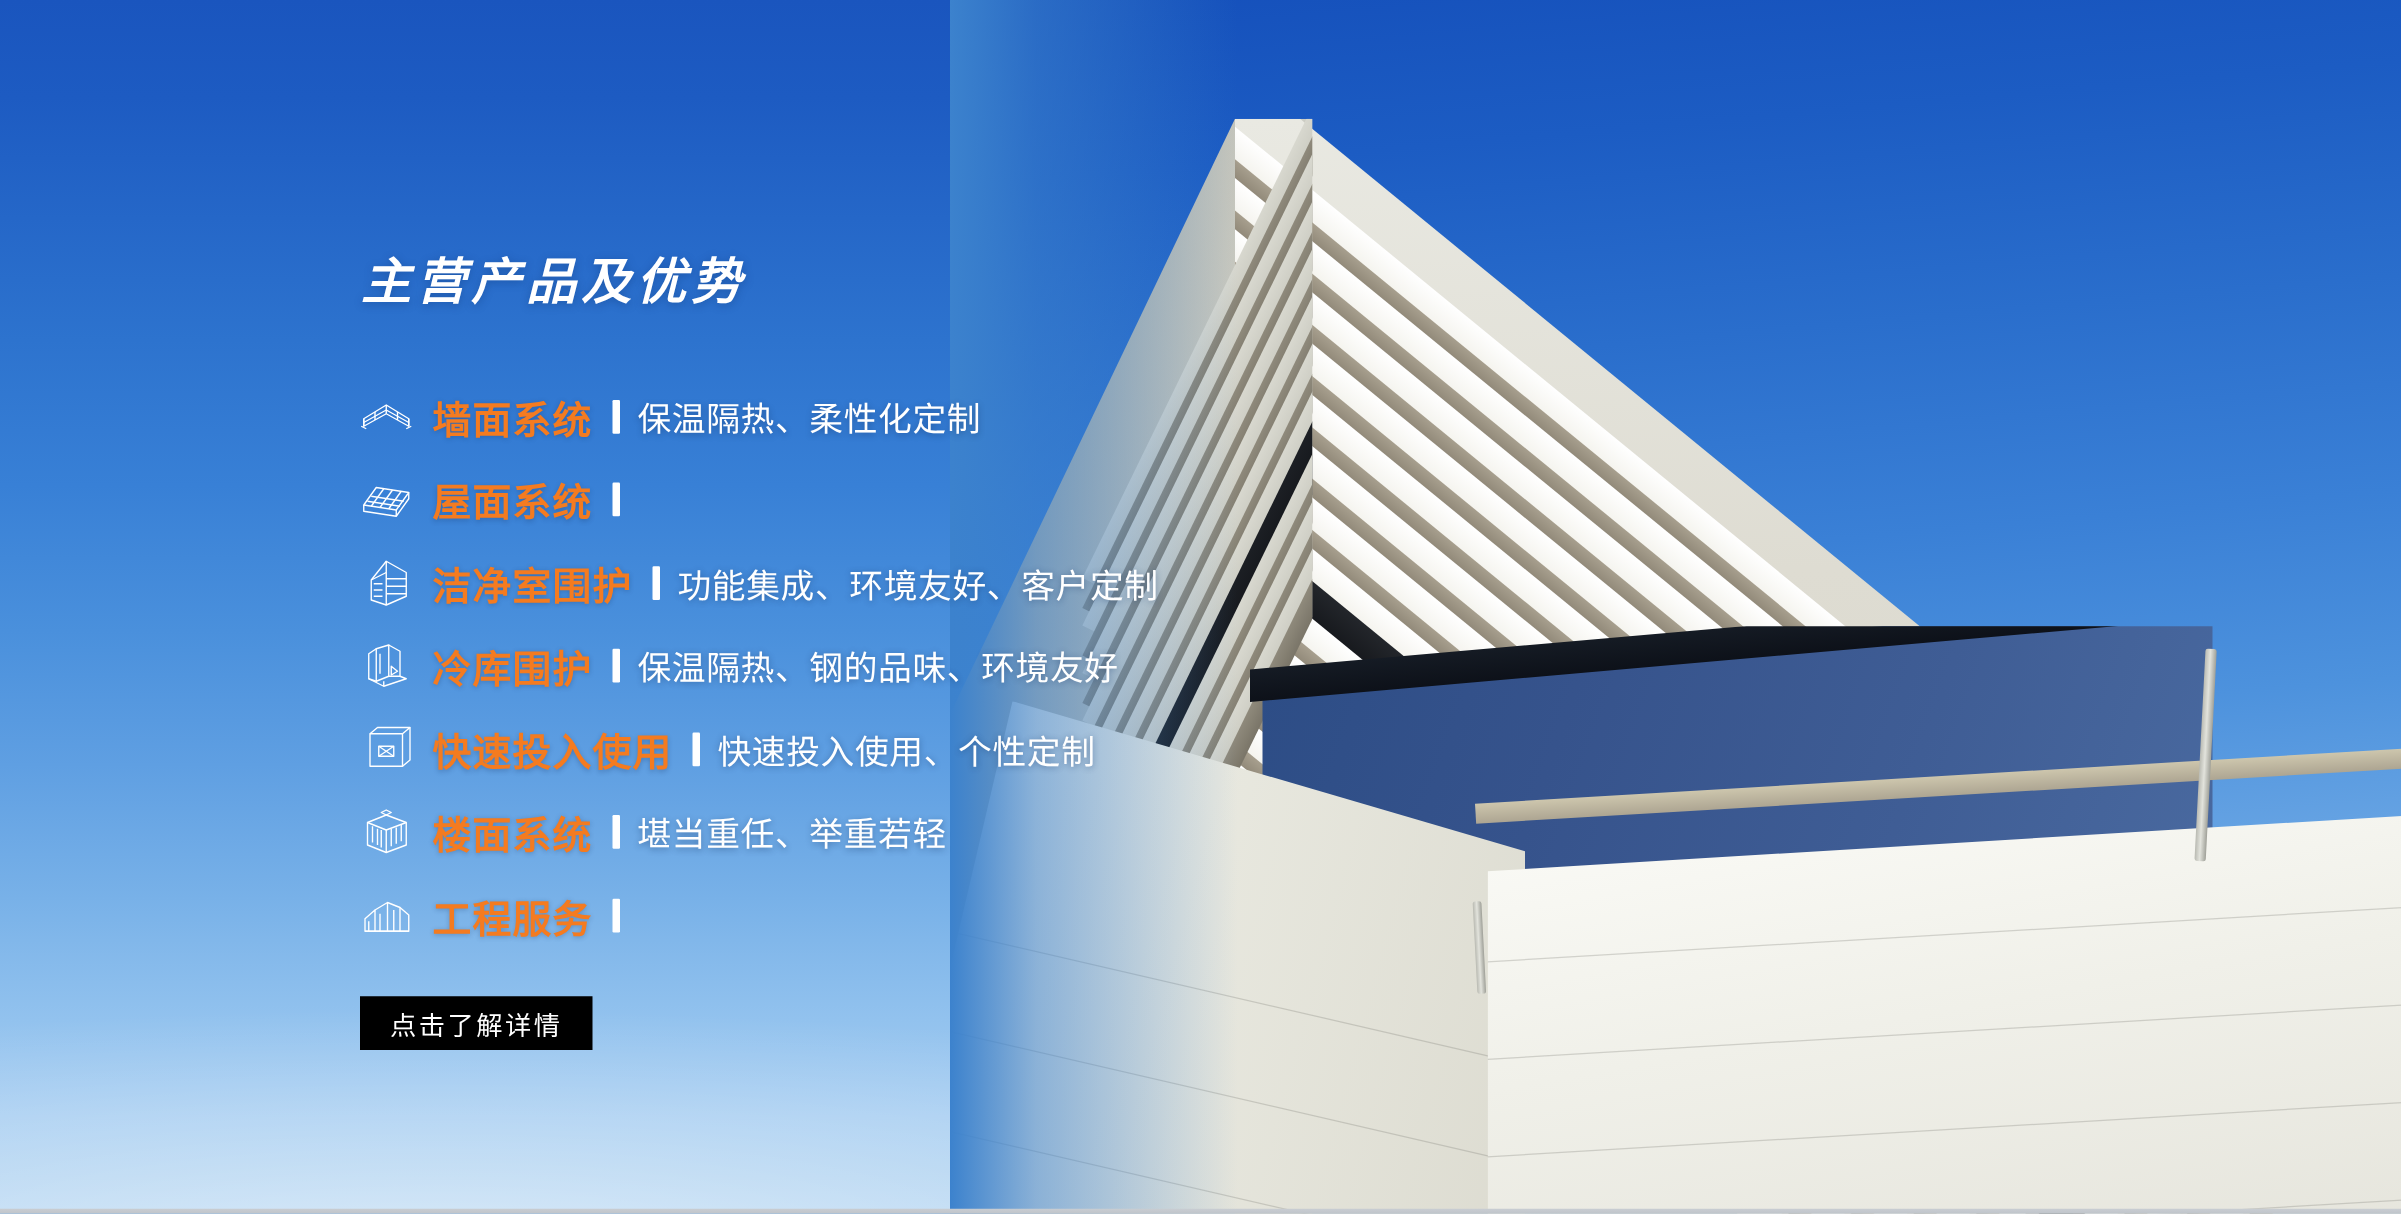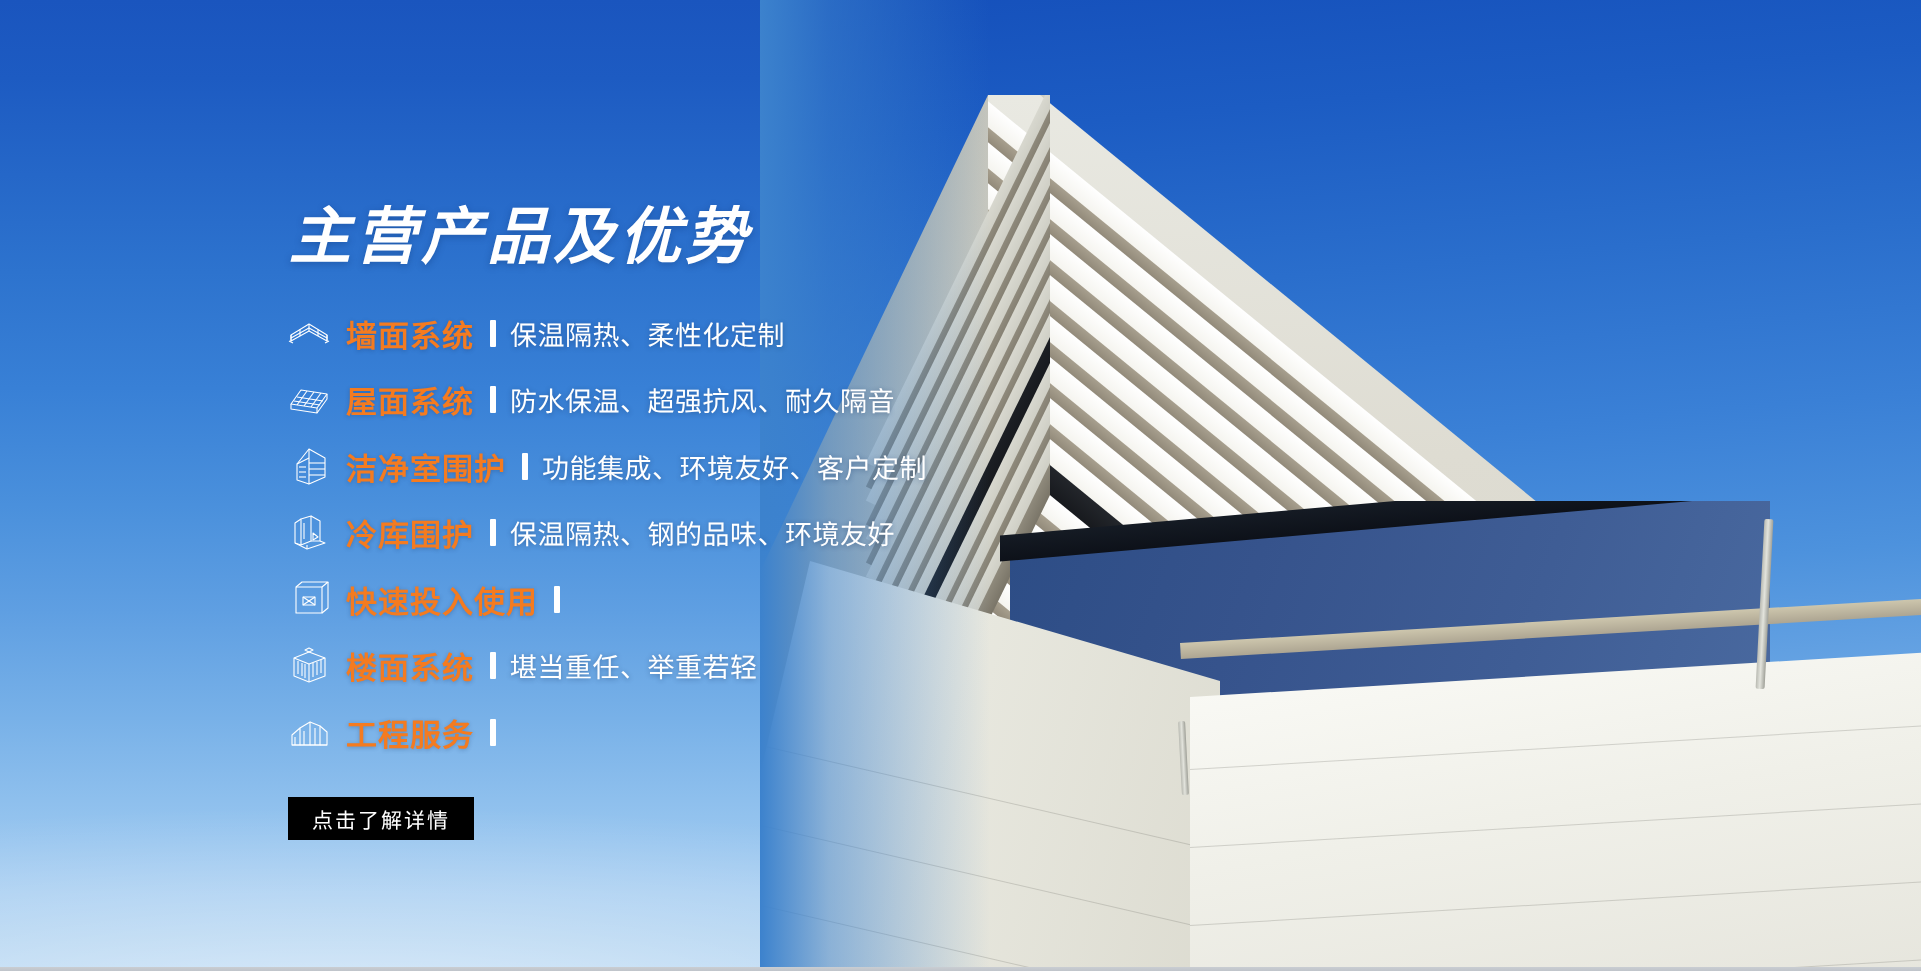--- a/index.html
+++ b/index.html
@@ -143,21 +143,21 @@
     position:absolute;left:0;top:0;width:230px;height:971px;
     background:linear-gradient(90deg,rgba(60,130,205,1) 0%,rgba(60,130,205,.55) 30%,rgba(60,130,205,0) 100%);
     pointer-events:none;
   }
 
   
   .content{position:absolute;left:0;top:0;width:1100px;height:971px;}
 
   .headline{
     position:absolute;left:289px;top:206px;
-    font-size:62px;line-height:1;
+    font-size:40px;line-height:1;
     font-weight:700;font-style:italic;
     color:#ffffff;
     letter-spacing:4px;
     text-shadow:0 2px 7px rgba(12,50,110,.35);
     white-space:nowrap;
   }
 
   .feature-list{position:absolute;left:286px;top:300px;width:800px;}
   .feature-row{
     position:relative;height:66.5px;display:flex;align-items:center;text-align:right;
@@ -312,21 +312,20 @@
               <path d="M40 16 L40 21 L30 35"></path>
               <path d="M20 13 L10 27"></path>
               <path d="M27 14 L17 28"></path>
               <path d="M34 15 L24 29"></path>
               <path d="M10 19 L36 23"></path>
               <path d="M7 23 L33 27"></path>
             </svg>
           </div>
           <span class="feat-title">屋面系统</span>
           <span class="feat-sep"></span>
-          <span class="feat-desc">防水保温、超强抗风、耐久隔音</span>
         </div>
         <div class="feature-row">
           <div class="feat-icon">
             <svg width="44" height="44" viewBox="0 0 44 44" fill="none" stroke="#ffffff" stroke-width="1.1" stroke-linejoin="round">
               <path d="M22 5 L38 14 L38 33 L22 40 L22 5 Z"></path>
               <path d="M22 14 L10 20 L10 36 L22 40"></path>
               <path d="M22 5 L10 20"></path>
               <path d="M22 19 L38 19"></path>
               <path d="M22 25 L38 25"></path>
               <path d="M22 31 L38 31"></path>
@@ -361,20 +360,21 @@
               <path d="M9 10 L35 10 L35 36 L9 36 Z"></path>
               <path d="M9 10 L15 5 L41 5 L35 10"></path>
               <path d="M35 36 L41 31 L41 5"></path>
               <path d="M16 20 L28 28"></path>
               <path d="M28 20 L16 28"></path>
               <path d="M16 20 L16 28 L28 28 L28 20 Z"></path>
             </svg>
           </div>
           <span class="feat-title">快速投入使用</span>
           <span class="feat-sep"></span>
+          <span class="feat-desc">快速投入使用、个性定制</span>
         </div>
         <div class="feature-row">
           <div class="feat-icon">
             <svg width="44" height="44" viewBox="0 0 44 44" fill="none" stroke="#ffffff" stroke-width="1.1" stroke-linejoin="round">
               <path d="M7 14 L22 8 L38 14 L38 32 L22 38 L7 32 Z"></path>
               <path d="M7 14 L22 20 L38 14"></path>
               <path d="M22 20 L22 38"></path>
               <path d="M11 17 L11 30"></path>
               <path d="M15 19 L15 32"></path>
               <path d="M18 20 L18 34"></path>

